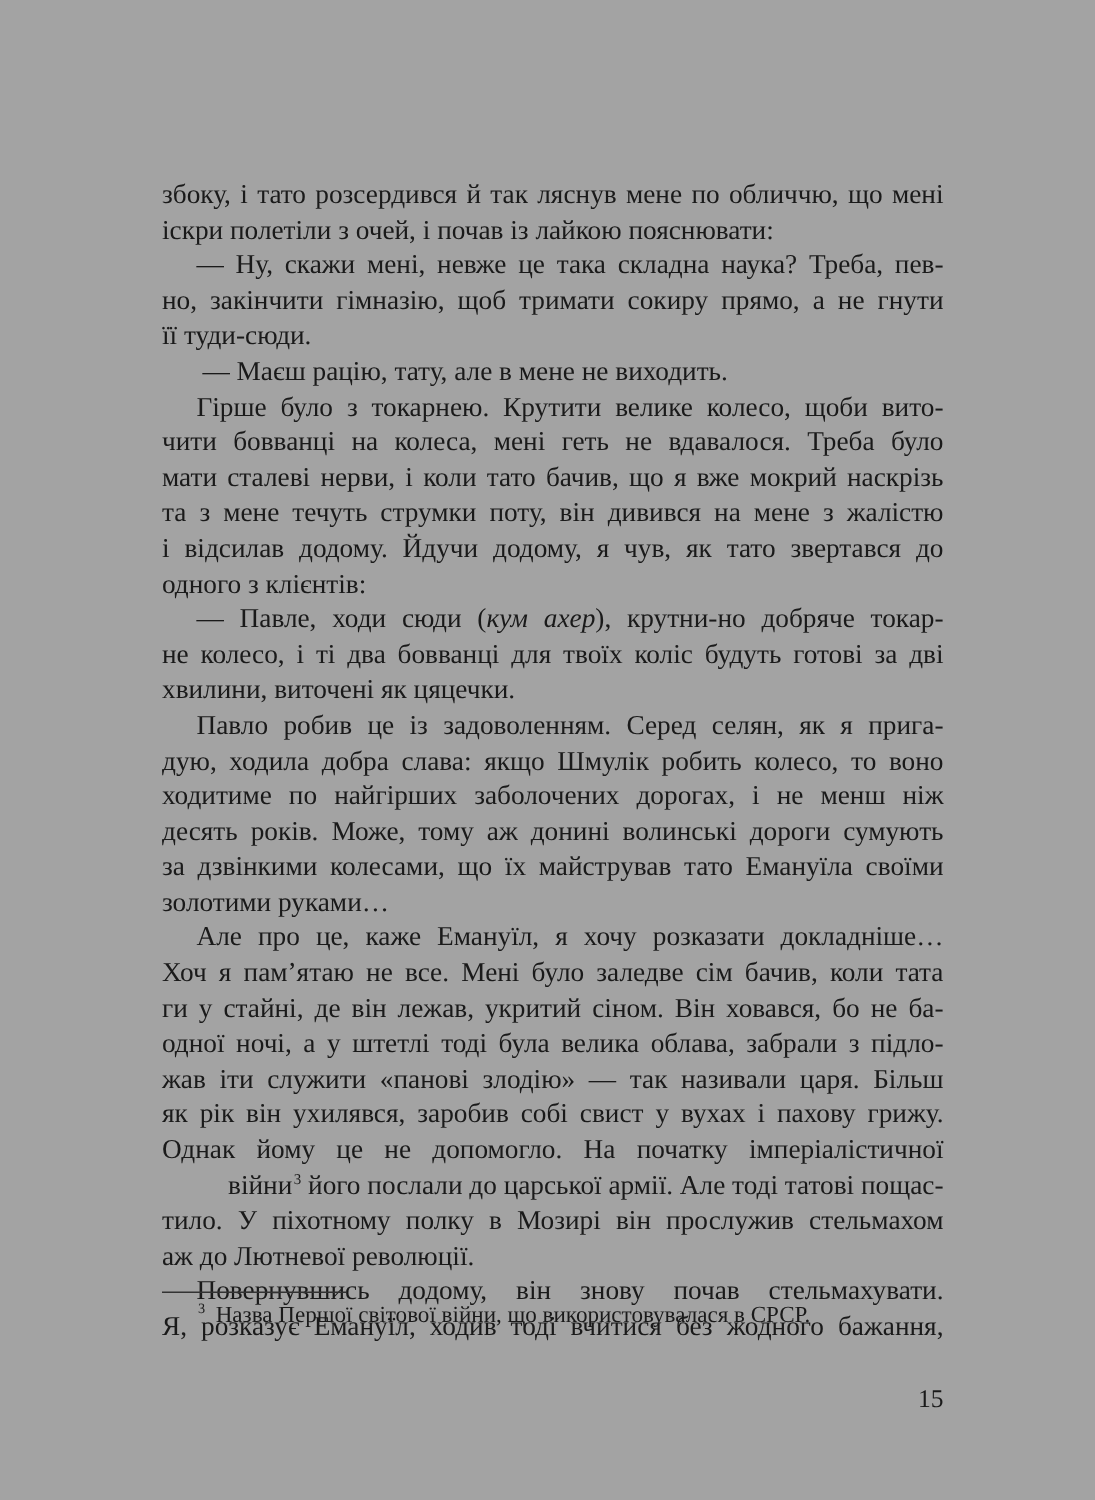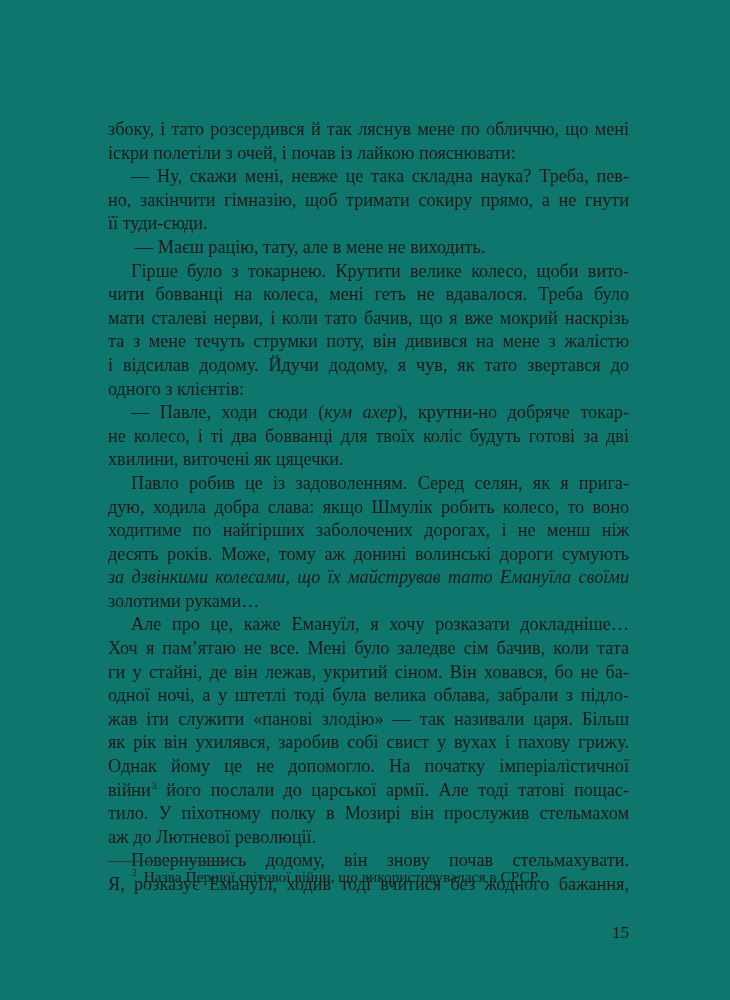--- a/index.html
+++ b/index.html
@@ -12,21 +12,21 @@
       height: 1000px;
       position: relative;
       overflow: hidden;
       font-family: "Liberation Serif", "DejaVu Serif", serif;
       color: #1a1a1a;
     }
     .page {
       position: absolute;
       left: 0; top: 0;
       width: 730px; height: 1000px;
-      background: #0f766e;
+      background: #a3a3a3;
     }
     .text-block {
       position: absolute;
       left: 108px;
       top: 118px;
       width: 521px;
       font-size: 18.2px;
       line-height: 23.6px;
     }
     .line {
@@ -109,30 +109,30 @@
       <span class="line"><span style="white-space: nowrap;">та з мене течуть струмки поту, він дивився на мене з жалістю</span></span>
       <span class="line"><span style="white-space: nowrap;">і відсилав додому. Йдучи додому, я чув, як тато звертався до</span></span>
       <span class="line last">одного з клієнтів:</span>
       <span class="line dash-indent"><span style="white-space: nowrap; word-spacing: 0.00195312px;"><span>— Павле, ходи сюди (</span><em class="italic">кум ахер</em><span>), крутни-но добряче токар-</span></span></span>
       <span class="line"><span style="white-space: nowrap;">не колесо, і ті два бовванці для твоїх коліс будуть готові за дві</span></span>
       <span class="line last">хвилини, виточені як цяцечки.</span>
       <span class="line indent"><span style="white-space: nowrap;">Павло робив це із задоволенням. Серед селян, як я прига-</span></span>
       <span class="line"><span style="white-space: nowrap;">дую,  ходила добра слава: якщо Шмулік робить колесо, то воно</span></span>
       <span class="line"><span style="white-space: nowrap;">ходитиме по найгірших заболочених дорогах, і не менш ніж</span></span>
       <span class="line"><span style="white-space: nowrap;">десять років. Може, тому аж донині волинські дороги сумують</span></span>
-      <span class="line"><span style="white-space: nowrap; font-style: italic;">за дзвінкими колесами, що їх майстрував тато Емануїла своїми</span></span>
+      <span class="line"><span style="white-space: nowrap;">за дзвінкими колесами, що їх майстрував тато Емануїла своїми</span></span>
       <span class="line last">золотими руками…</span>
       <span class="line indent"><span style="white-space: nowrap;">Але про це, каже Емануїл, я хочу розказати докладніше…</span></span>
       <span class="line"><span style="white-space: nowrap;">Хоч я пам’ятаю не все. Мені було заледве сім бачив, коли тата</span></span>
       <span class="line"><span style="white-space: nowrap;">ги у стайні, де він лежав, укритий сіном. Він ховався, бо не ба-</span></span>
       <span class="line"><span style="white-space: nowrap;">одної ночі, а у штетлі тоді була велика облава, забрали з підло-</span></span>
       <span class="line"><span style="white-space: nowrap;">жав іти служити «панові злодію» — так називали царя. Більш</span></span>
       <span class="line"><span style="white-space: nowrap; font-family: Liberation Serif, serif;">як рік він ухилявся, заробив собі свист у вухах і пахову грижу.</span></span>
       <span class="line"><span style="white-space: nowrap;">Однак йому це не допомогло. На початку імперіалістичної</span></span>
-      <span class="line"><span style="white-space: nowrap;"><span>війни</span><sup class="fnref">3</sup><span> його послали до царської армії. Але тоді татові пощас-</span></span></span>
+      <span class="line"><span style="white-space: nowrap; margin-left: 44px;"><span>війни</span><sup class="fnref">3</sup><span> його послали до царської армії. Але тоді татові пощас-</span></span></span>
       <span class="line"><span style="white-space: nowrap;">тило. У піхотному полку в Мозирі він прослужив стельмахом</span></span>
       <span class="line last">аж до Лютневої революції.</span>
       <span class="line indent"><span style="white-space: nowrap;">Повернувшись додому, він знову почав стельмахувати.</span></span>
       <span class="line"><span style="white-space: nowrap;">Я, розказує Емануїл, ходив тоді вчитися без жодного бажання,</span></span>
     </div>
 
   <div class="footnote-rule"></div>
 
   <div class="footnote">
     <span class="fn-num">3</span><span>Назва Першої світової війни, що використовувалася в СРСР.</span>

